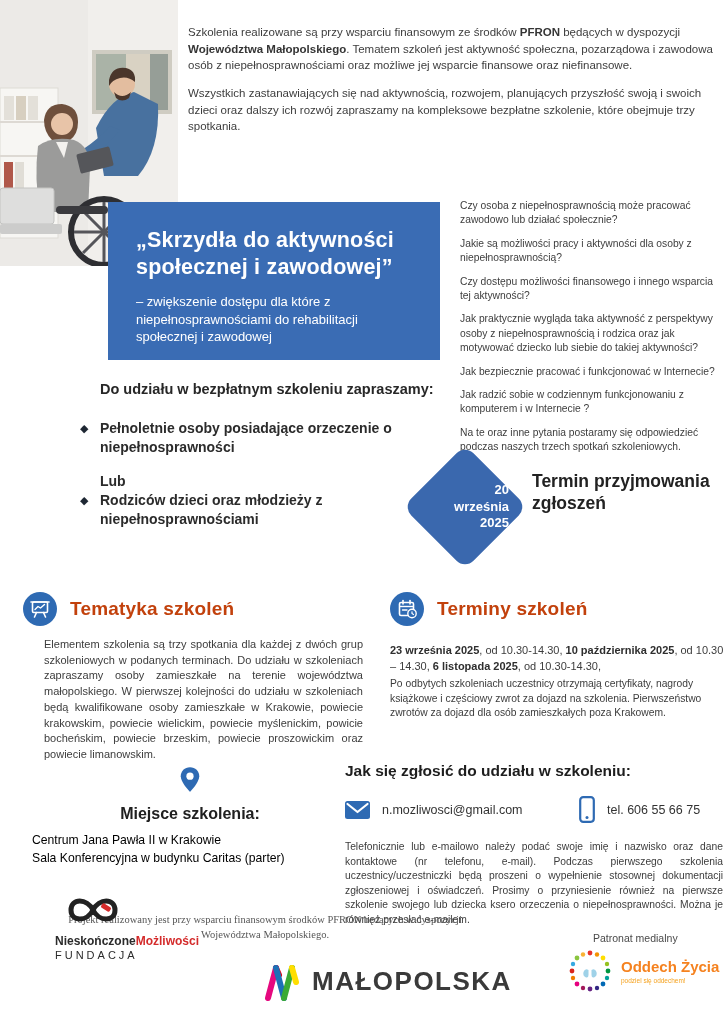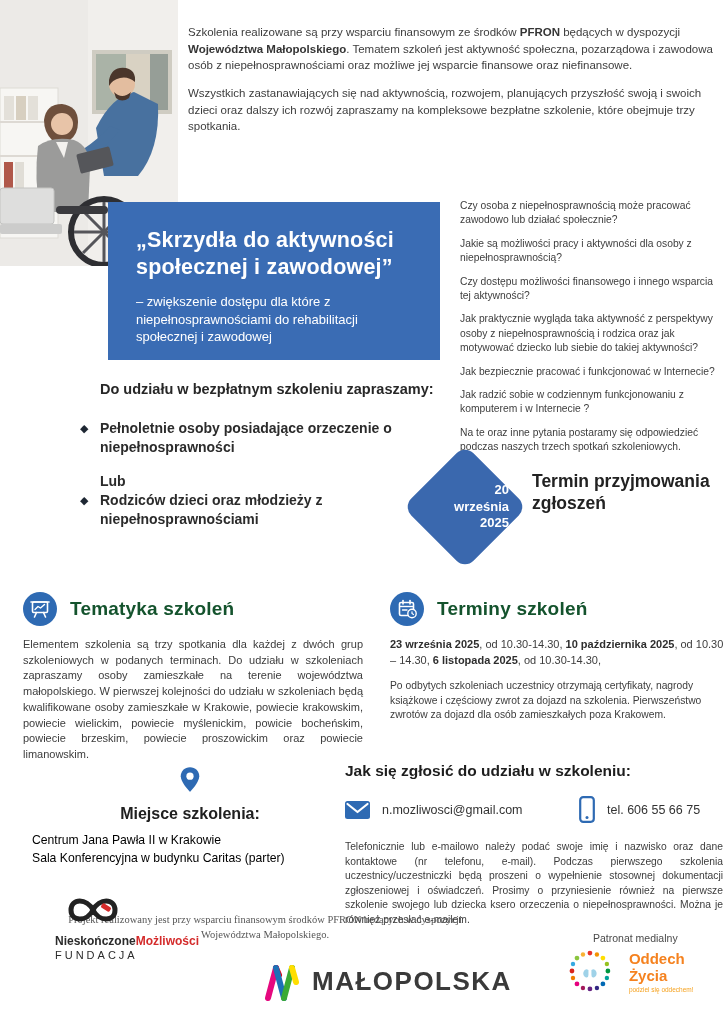--- a/index.html
+++ b/index.html
@@ -39,30 +39,30 @@
   .diamond { position:absolute; left:421px; top:463px; width:88px; height:88px;
              background:#3a68ae; transform:rotate(45deg); border-radius:12px; z-index:2; }
   .diamond-text { position:absolute; left:421px; top:463px; width:88px; height:88px; z-index:3;
                   display:flex; flex-direction:column; align-items:flex-end; justify-content:center;
                   color:#fff; font-weight:bold; font-size:13px; line-height:1.3; text-align:center; }
   .deadline-label { position:absolute; left:532px; top:470px; width:180px;
                     font-size:17.5px; font-weight:bold; color:#222; line-height:1.28; }
 
   
   .section-head { display:flex; align-items:center; gap:13px; }
-  .section-head h2 { font-size:19px; font-weight:bold; color:#14532d; letter-spacing:.2px; }
+  .section-head h2 { font-size:19px; font-weight:bold; color:#c2410c; letter-spacing:.2px; }
   .circle-icon { width:34px; height:34px; flex:0 0 34px; }
 
   .topics { position:absolute; left:23px; top:592px; width:340px; }
-  .topics .body { margin-top:11px; font-size:11px; line-height:1.43; text-align:justify; color:#3c3c3c; }
+  .topics .body { margin-top:11px; font-size:11px; line-height:1.43; text-align:justify; color:#3c3c3c;margin-left:21px; }
 
   .dates { position:absolute; left:390px; top:592px; width:334px; }
-  .dates .grp { margin-top:11px; font-size:11px; line-height:1.42; color:#3c3c3c; }
+  .dates .grp { margin-top:17px; font-size:11px; line-height:1.42; color:#3c3c3c; }
   .dates .grp b { color:#2e2e2e; }
-  .dates .note { margin-top:11px; font-size:10.3px; line-height:1.4; color:#3c3c3c; }
+  .dates .note { margin-top:3px; font-size:10.3px; line-height:1.4; color:#3c3c3c; }
 
   
   .place { position:absolute; left:30px; top:766px; width:320px; }
   .place .head { display:flex; align-items:center; gap:12px;flex-direction:column; }
   .place h2 { font-size:16px; font-weight:bold; color:#202020; }
   .place .lines { margin-top:9px; margin-left:2px; font-size:12.2px; line-height:1.45; color:#000000; }
 
   
   .apply { position:absolute; left:345px; top:762px; width:378px; }
   .apply h2 { font-size:15.5px; font-weight:bold; color:#1e1e1e; }
@@ -78,21 +78,21 @@
   .patronage { position:absolute; left:593px; top:932px; font-size:10.5px; color:#4a4a4a; }
 
   .logo-fundacja { position:absolute; left:55px; top:892px; width:130px; text-align:left; }
   .logo-fundacja .names { font-size:12px; margin-top:2px; color:#2b2b2b; font-weight:bold; }
   .logo-fundacja .names .red { color:#d42b2b; }
   .logo-fundacja .sub { font-size:11px; letter-spacing:3px; color:#2b2b2b; margin-top:1px; }
 
   .logo-malopolska { position:absolute; left:262px; top:960px; display:flex; align-items:center; gap:10px; }
   .logo-malopolska .word { font-size:26px; color:#3a3a3a; letter-spacing:1.5px; font-weight:bold; }
 
-  .logo-oddech { position:absolute; left:567px; top:948px; display:flex; align-items:center; gap:16px; }
+  .logo-oddech { position:absolute; left:567px; top:948px; display:flex; align-items:center; gap:8px; }
   .logo-oddech .txt .name { font-size:15px; font-weight:bold; color:#f5821f; }
   .logo-oddech .txt .tag { font-size:6.5px; color:#f5a21f; margin-top:2px; }
 </style>
 </head>
 <body>
 
 <div class="page">
 
   <div class="photo">
     <svg width="178" height="266" viewBox="0 0 178 266" xmlns="http://www.w3.org/2000/svg">

